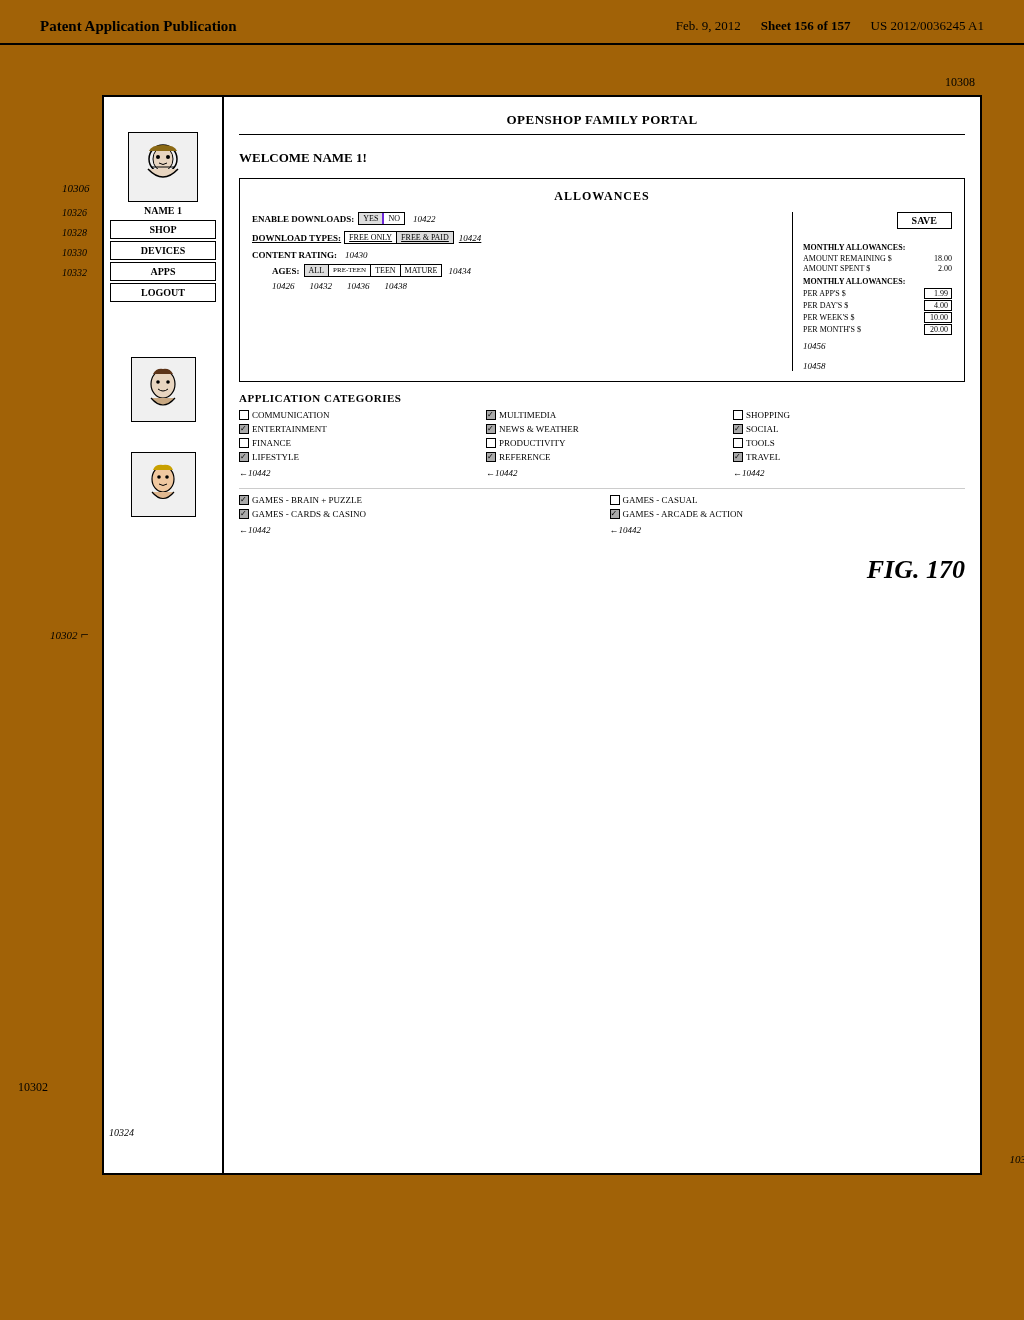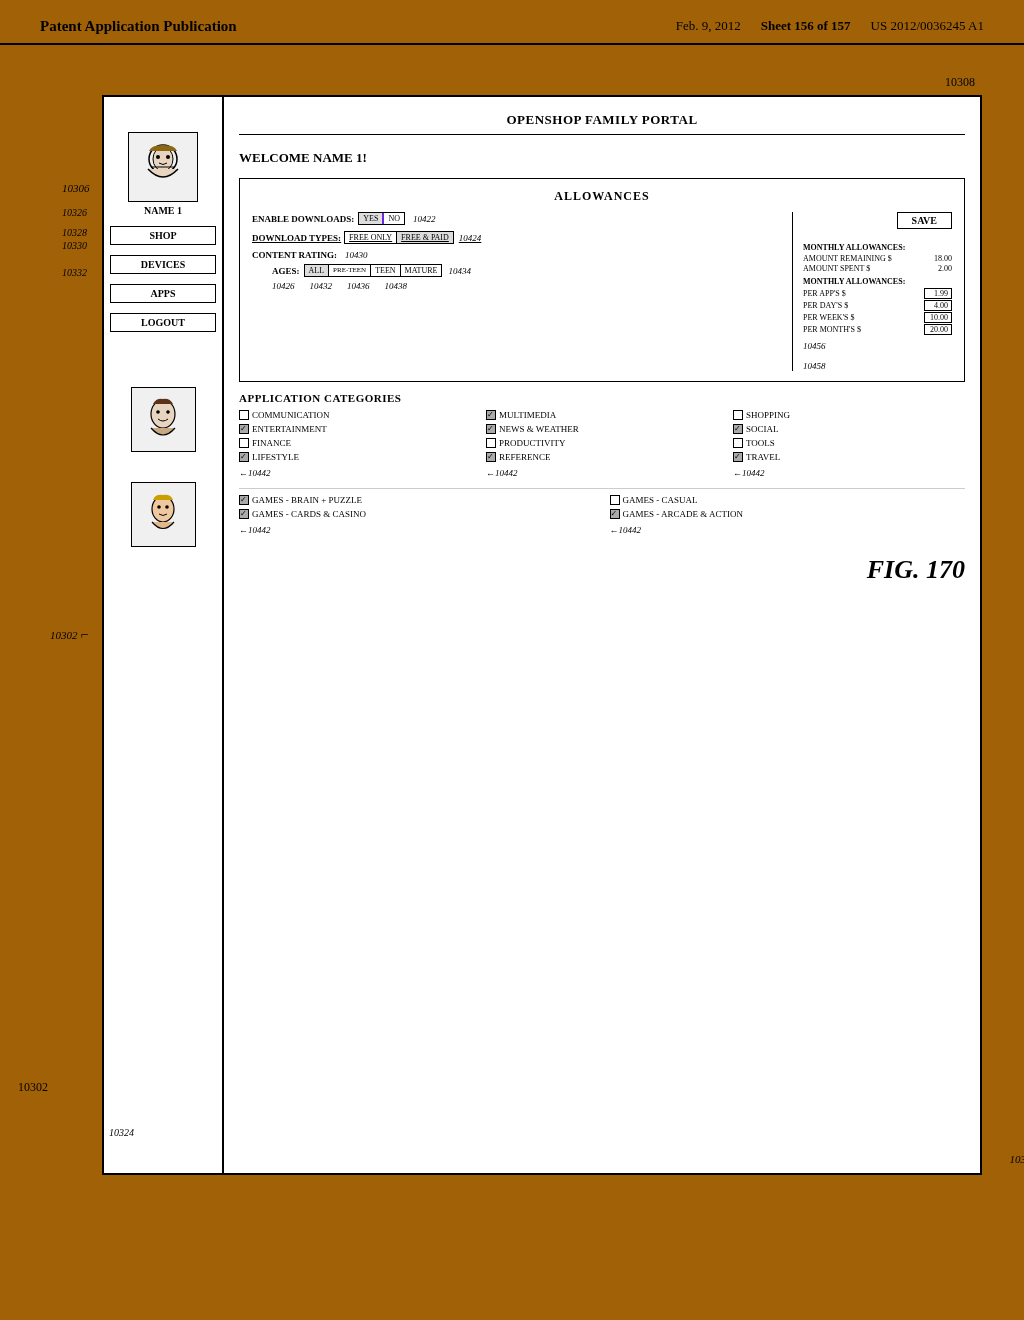--- a/index.html
+++ b/index.html
@@ -76,22 +76,22 @@
       overflow: hidden;
       display: flex;
       align-items: center;
       justify-content: center;
       background: #f0f0f0;
     }
 
     .sidebar-nav {
       display: flex;
       flex-direction: column;
-      gap: 10px;
-      margin-top: 10px;
+      gap: 2px;
+      margin-top: 4px;
       width: 90%;
     }
 
     .sidebar-nav-item {
       border: 1.5px solid #000;
       font-size: 10px;
       text-align: center;
       padding: 3px 2px;
       background: #fff;
       font-weight: bold;
@@ -338,21 +338,21 @@
 
           <div class="sidebar-nav">
             <div class="sidebar-nav-item">SHOP</div>
             <div class="sidebar-nav-item">DEVICES</div>
             <div class="sidebar-nav-item">APPS</div>
             <div class="sidebar-nav-item">LOGOUT</div>
           </div>
 
           <div style="position:absolute; left:-42px; top:110px; font-size:10px; font-style:italic;">10326</div>
           <div style="position:absolute; left:-42px; top:130px; font-size:10px; font-style:italic;">10328</div>
-          <div style="position:absolute; left:-42px; top:143px; font-size:10px; font-style:italic;">10330</div>
+          <div style="position:absolute; left:-42px; top:150px; font-size:10px; font-style:italic;">10330</div>
           <div style="position:absolute; left:-42px; top:170px; font-size:10px; font-style:italic;">10332</div>
 
           <div style="margin-top:40px;">
             <div class="sidebar-avatar2">
               <svg class="small-face-svg" viewBox="0 0 55 55">
                 <ellipse cx="27" cy="22" rx="12" ry="14" fill="#e8d5c0" stroke="#000" stroke-width="1.2"></ellipse>
                 <circle cx="22" cy="20" r="1.8" fill="#000"></circle>
                 <circle cx="32" cy="20" r="1.8" fill="#000"></circle>
                 <path d="M22 27 Q27 31 32 27" fill="none" stroke="#000" stroke-width="1"></path>
                 <path d="M15 36 Q27 50 39 36" fill="#c8a882" stroke="#000" stroke-width="1.2"></path>

